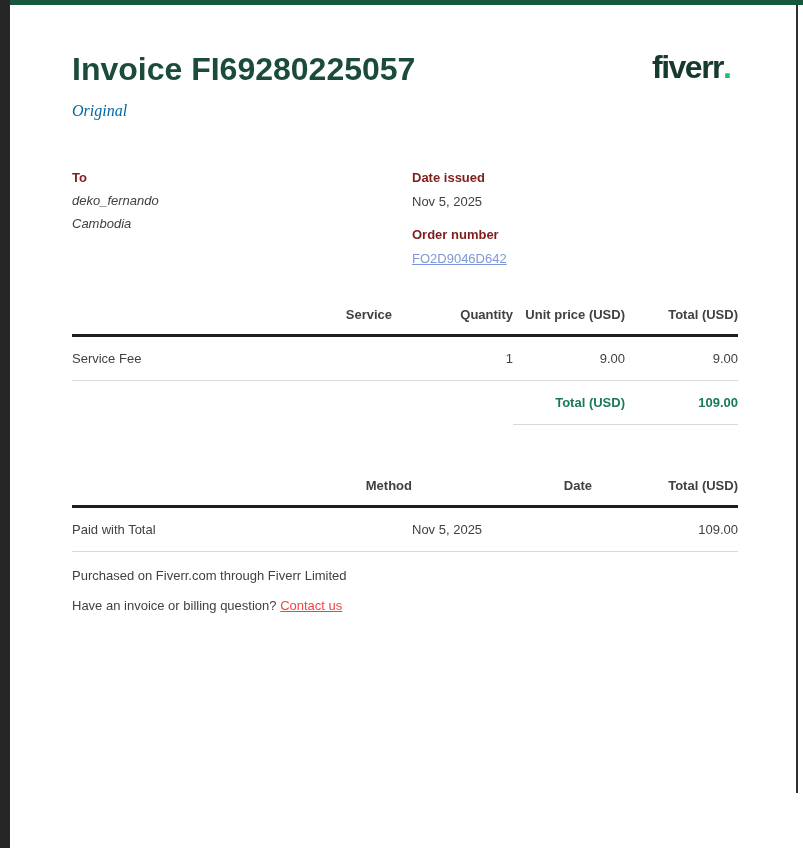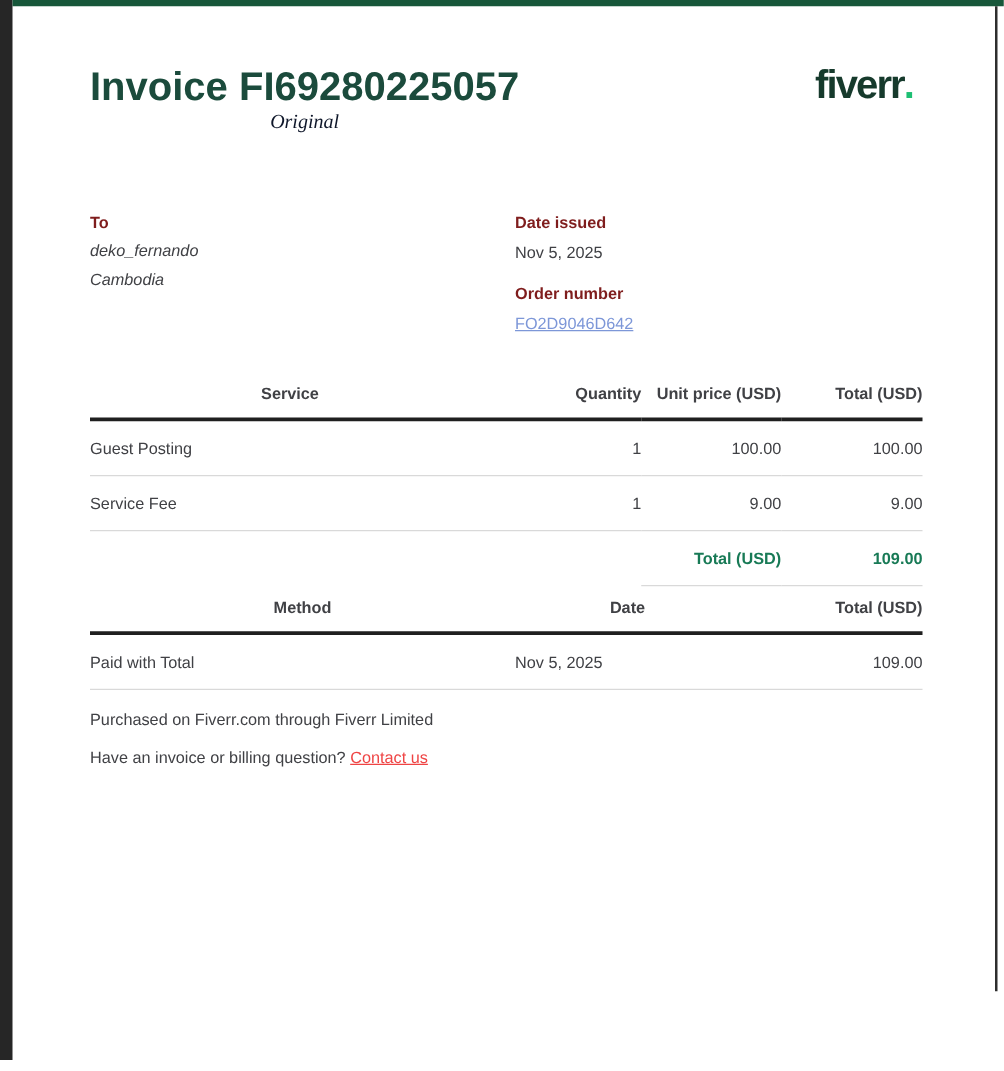--- a/index.html
+++ b/index.html
@@ -18,23 +18,23 @@
   .frame-top   { position: absolute; left: 10px; top: 0; width: 793px; height: 5px; background: #17573a; }
   .frame-right { position: absolute; left: 796px; top: 5px; width: 2px; height: 788px; background: #2e2e2e; }
 
   
   .title-block { position: absolute; left: 72px; top: 55px; }
   .invoice-title {
     margin: 0; font-size: 32px; font-weight: bold;
     color: #1b4b3c; line-height: 28px;
   }
   .invoice-subtitle {
-    margin-top: 6px;
+    margin-top: 19px;
     font-family: "Liberation Serif", serif;
-    font-style: italic; font-size: 16px; color: #0f172a; text-align: center;
+    font-style: italic; font-size: 16px; color: #0369a1;
   }
   .logo {
     position: absolute; left: 652px; top: 50px;
     font-size: 32px; font-weight: 900; letter-spacing: -1.5px;
     color: #163a2c; line-height: 34px;
   }
   .logo .logo-dot { color: #1dbf73; letter-spacing: 0; }
 
   
   .to-block   { position: absolute; left: 72px;  top: 170px; font-size: 13px; }
@@ -47,21 +47,21 @@
     display: inline-block; margin-top: 9px;
     color: #7d97d8; text-decoration: underline; cursor: pointer;
   }
 
   
   table { border-collapse: collapse; font-size: 13px; color: #404145; table-layout: fixed; }
   .service-table { position: absolute; left: 72px; top: 303px; width: 666px; }
   .payment-table { position: absolute; left: 72px; top: 474px; width: 666px; }
   th {
     font-weight: bold; padding: 4px 0 12px 0;
-    border-bottom: 3px solid #1f1f1f; text-align: center;
+    border-bottom: 3px solid #1f1f1f; text-align: right;
   }
   td { padding: 14px 0; border-bottom: 1px solid #d9d9d9; }
   .num { text-align: right; }
   .service-table col.c1 { width: 320px; }
   .service-table col.c2 { width: 121px; }
   .service-table col.c3 { width: 112px; }
   .service-table col.c4 { width: 113px; }
   .payment-table col.p1 { width: 340px; }
   .payment-table col.p2 { width: 180px; }
   .payment-table col.p3 { width: 146px; }
@@ -111,26 +111,20 @@
   <thead>
     <tr>
       <th>Service</th>
       <th class="num">Quantity</th>
       <th class="num">Unit price (USD)</th>
       <th class="num">Total (USD)</th>
     </tr>
   </thead>
   <tbody>
     <tr>
-      <td>Guest Posting</td>
-      <td class="num">1</td>
-      <td class="num">100.00</td>
-      <td class="num">100.00</td>
-    </tr>
-    <tr>
       <td>Service Fee</td>
       <td class="num">1</td>
       <td class="num">9.00</td>
       <td class="num">9.00</td>
     </tr>
     <tr>
       <td class="total-spacer" colspan="2"></td>
       <td class="num total-label-cell">Total (USD)</td>
       <td class="num total-value-cell">109.00</td>
     </tr>

